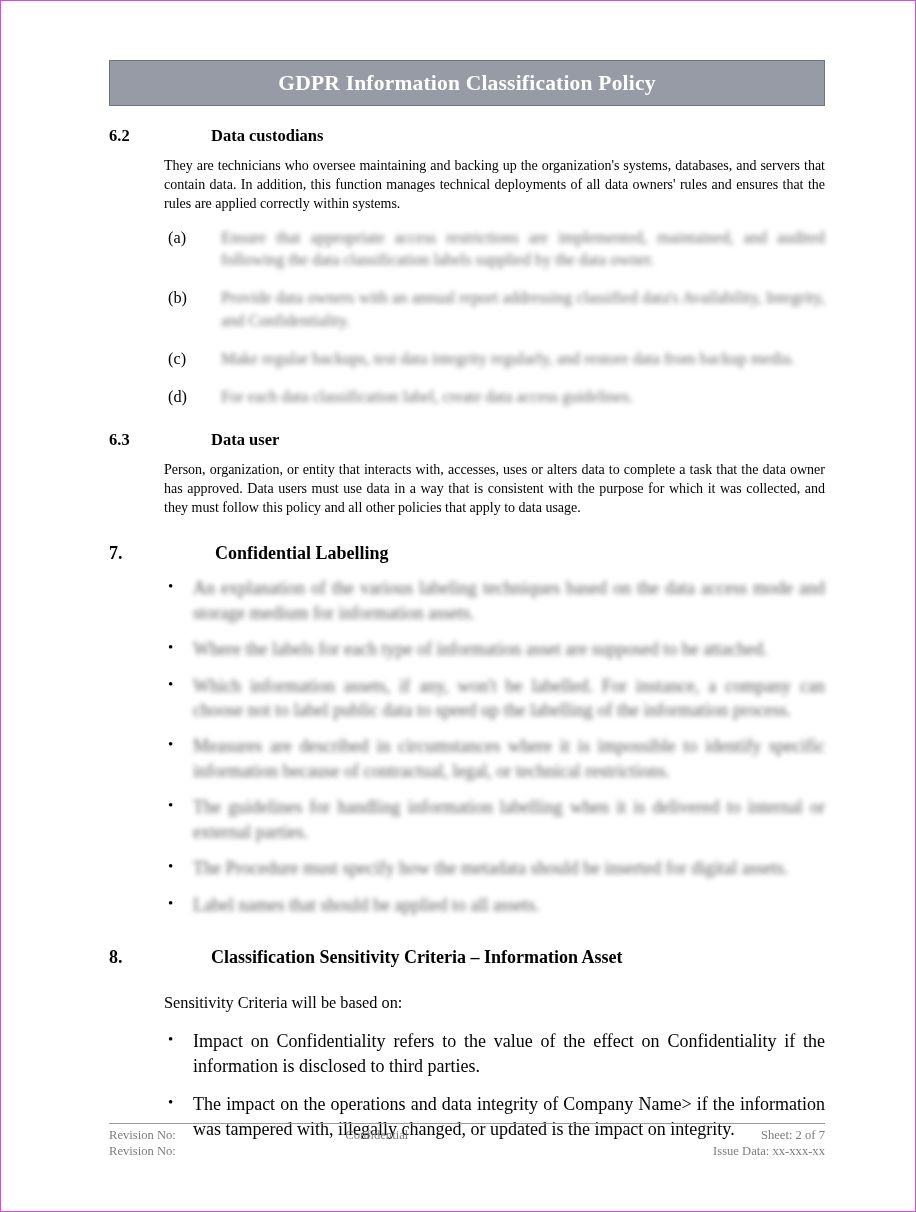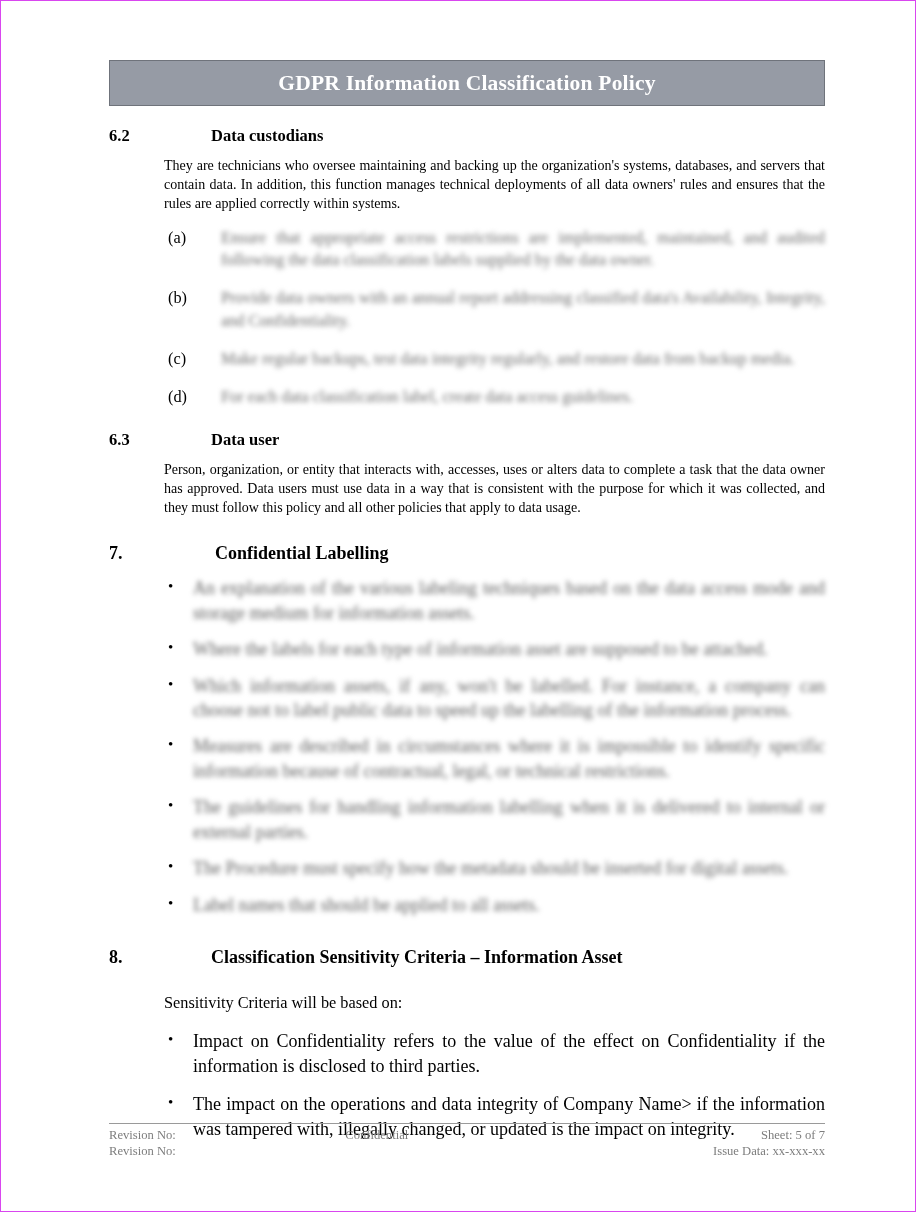--- a/index.html
+++ b/index.html
@@ -261,21 +261,21 @@
         <span class="txt">The impact on the operations and data integrity of Company Name&gt; if the information was tampered with, illegally changed, or updated is the impact on integrity.</span>
       </div>
     </div>
 
   </div>
 
   <div class="footer">
     <div class="footer-row">
       <div class="footer-col-left">Revision No:</div>
       <div class="footer-col-center">Confidential</div>
-      <div class="footer-col-right">Sheet: 5 of 7</div>
+      <div class="footer-col-right">Sheet: 2 of 7</div>
     </div>
     <div class="footer-row">
       <div class="footer-col-left">Revision No:</div>
       <div class="footer-col-center"></div>
       <div class="footer-col-right">Issue Data: xx-xxx-xx</div>
     </div>
   </div>
 
 </div>
 

